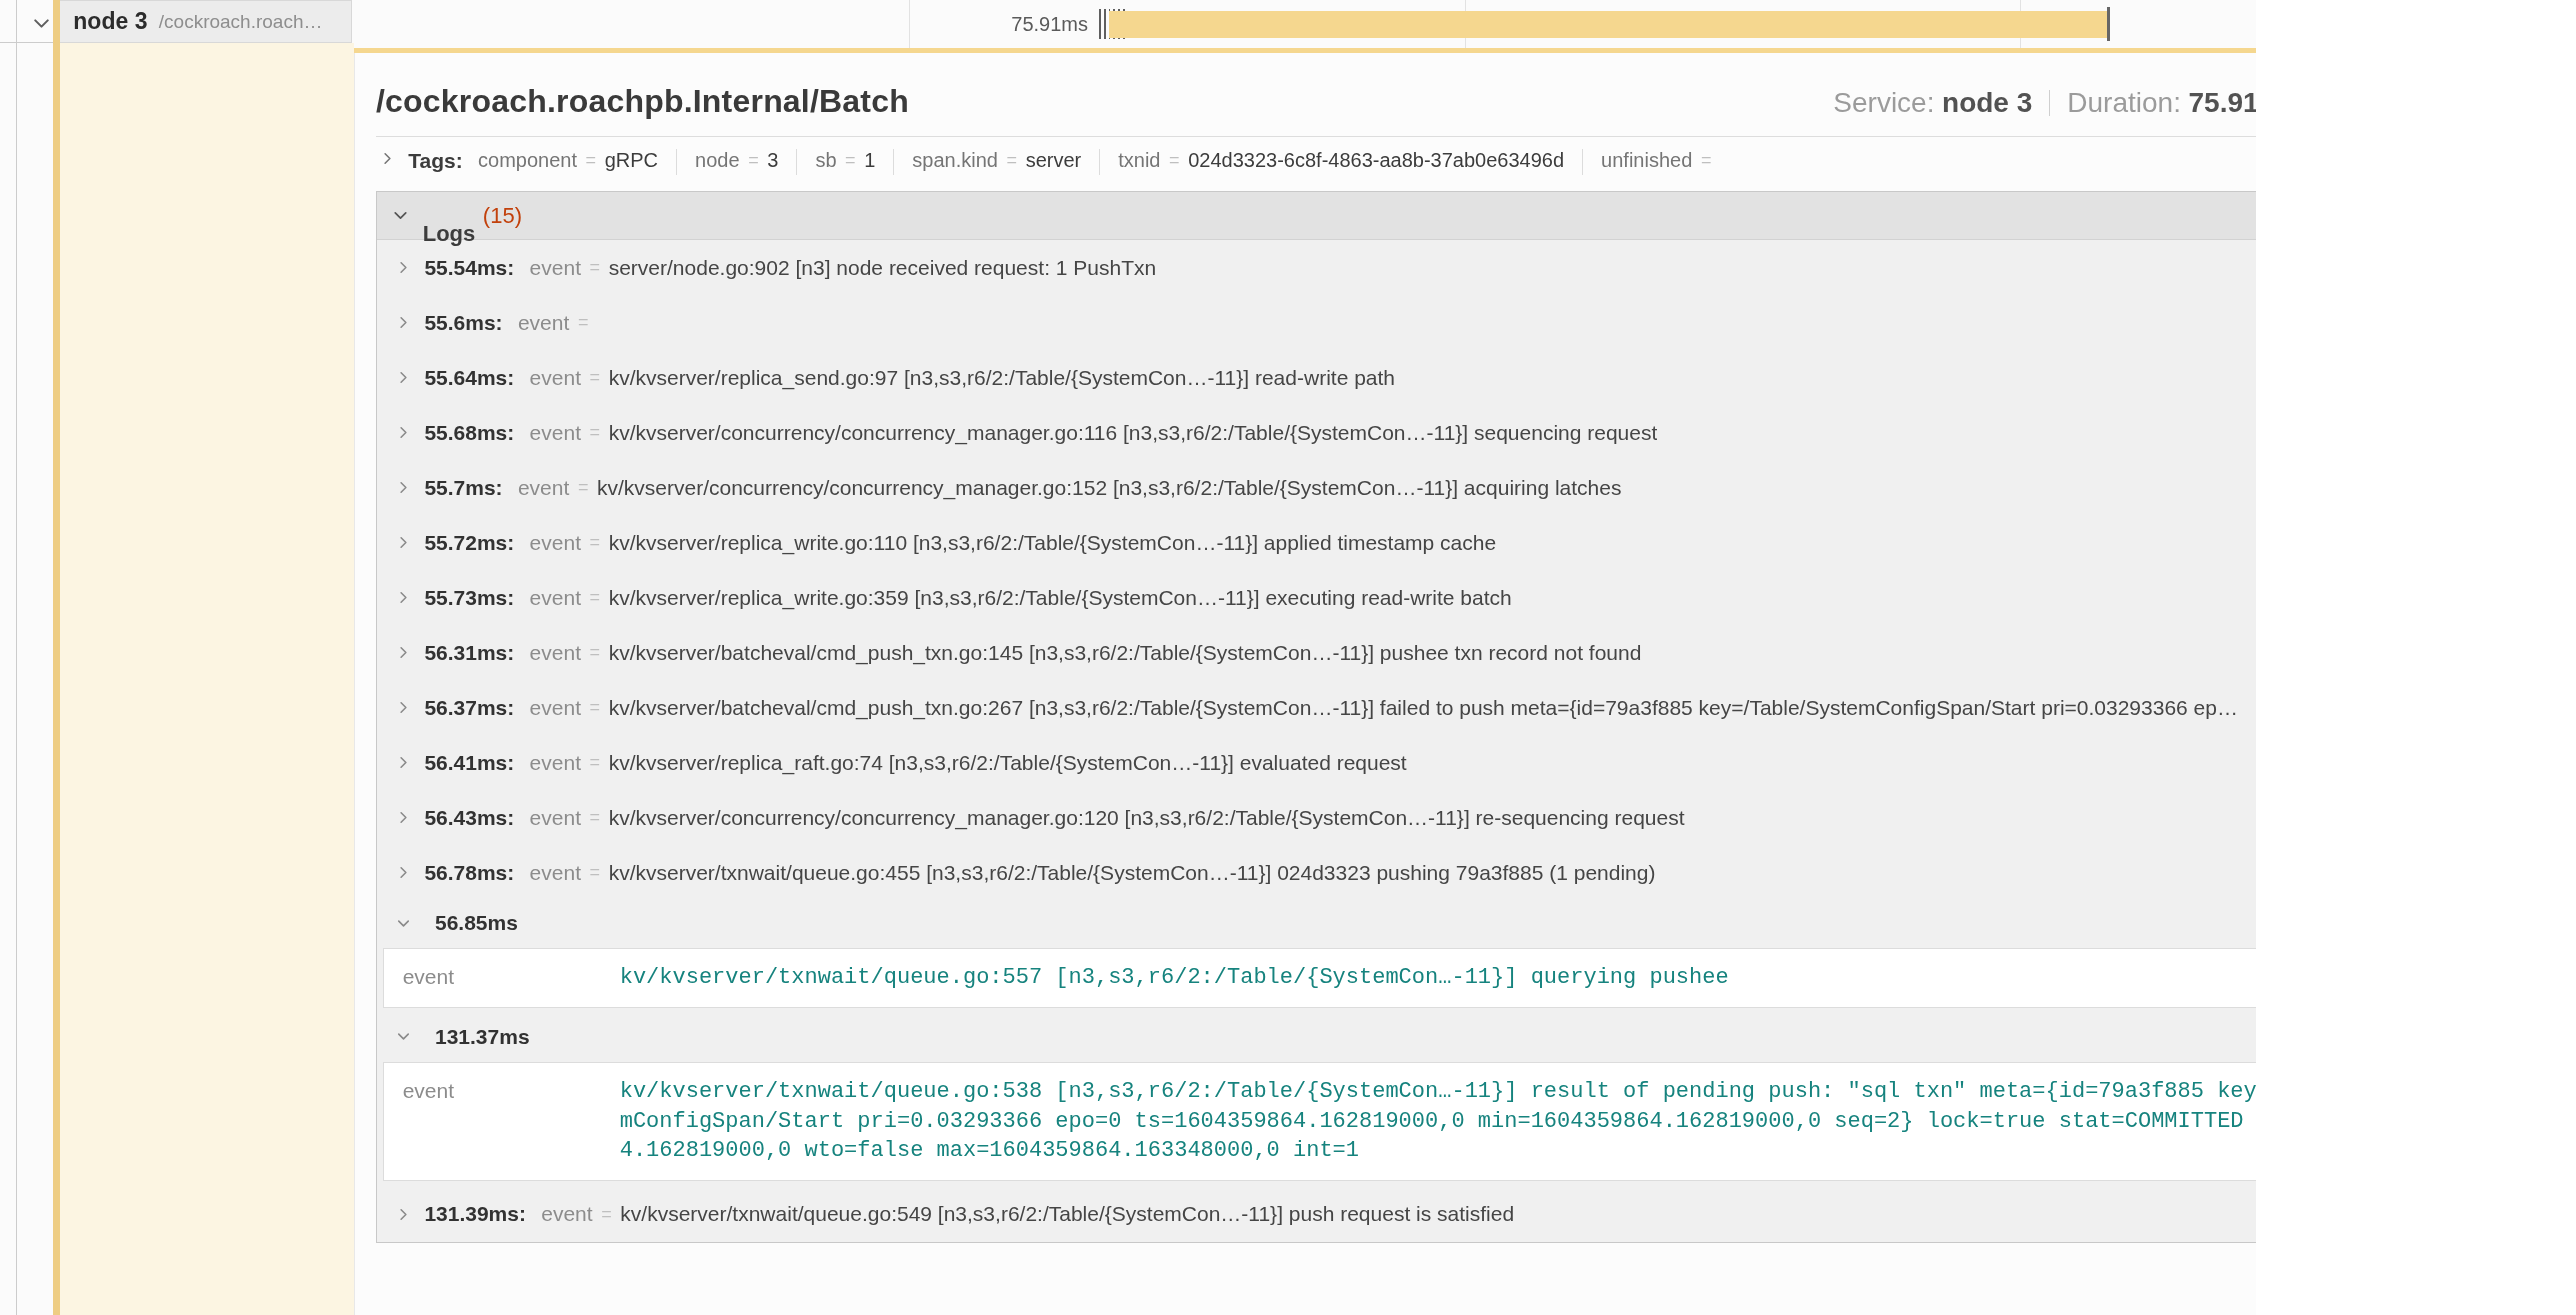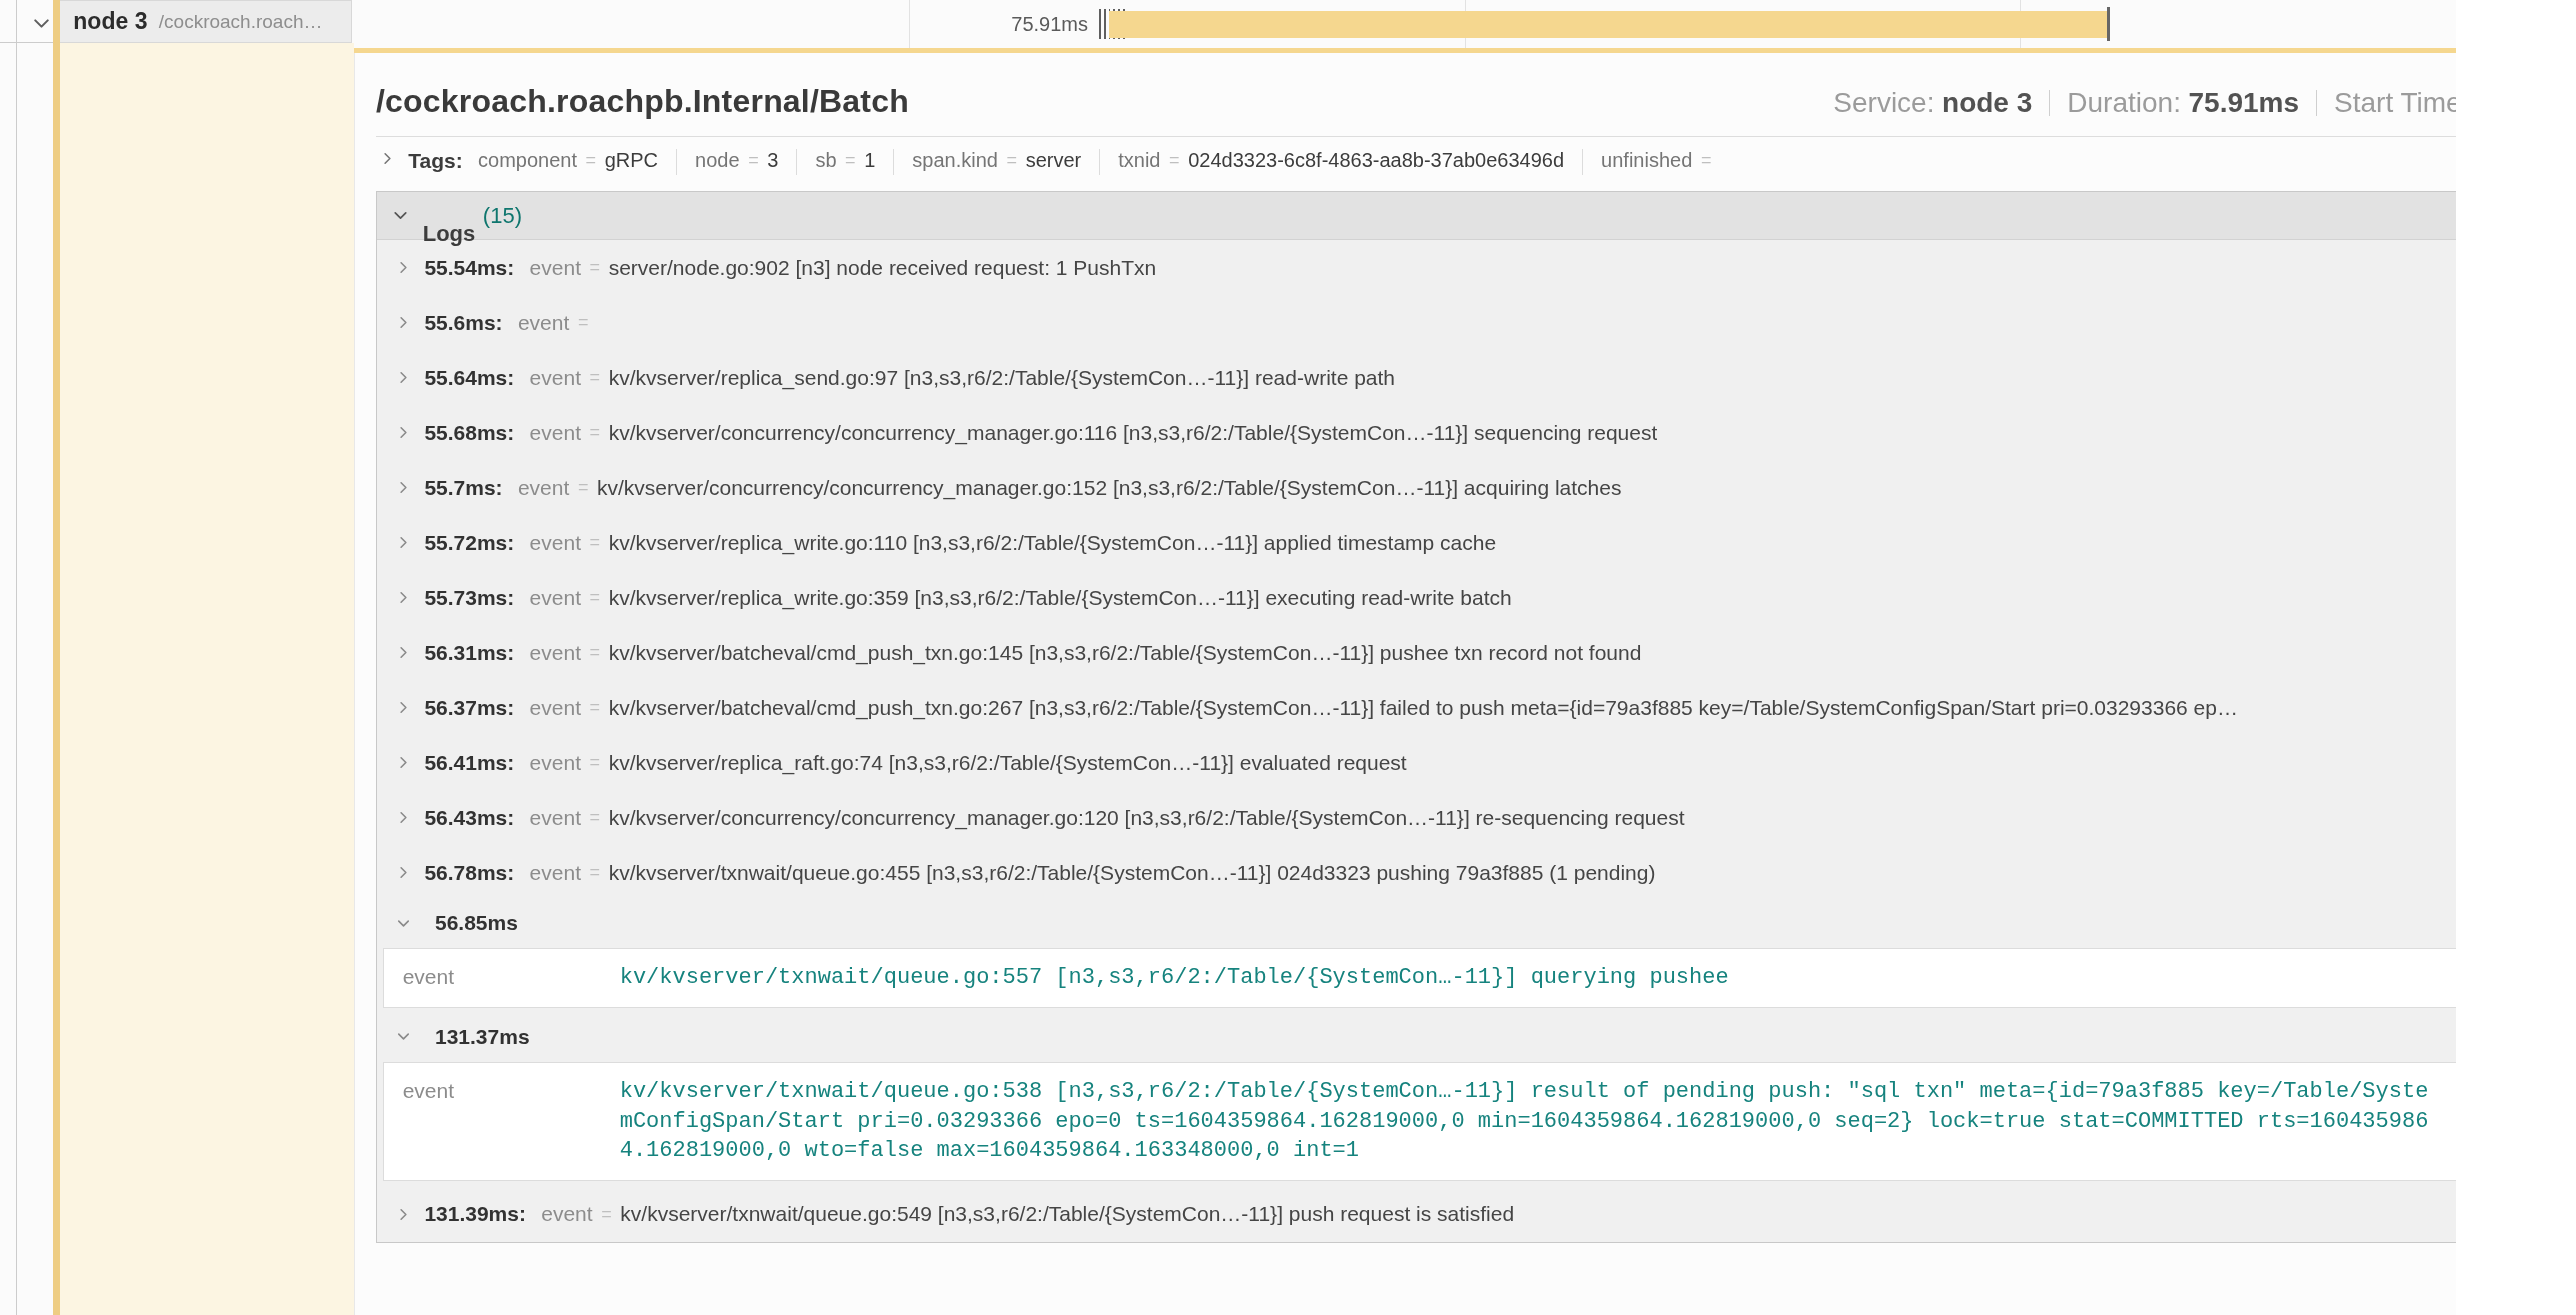--- a/index.html
+++ b/index.html
@@ -1,17 +1,17 @@
 <!DOCTYPE html>
 <html><head>
 <meta charset="utf-8">
 <style>
   * { box-sizing: border-box; }
   body { margin: 0; background: #ffffff; font-family: "Liberation Sans", sans-serif; }
-  .screen { position: relative; width: 2456px; height: 1316px; overflow: hidden; background: #fbfbfb; }
+  .screen { position: relative; width: 2256px; height: 1316px; overflow: hidden; background: #fbfbfb; }
 
   
   .gutter-line { position: absolute; left: 16px; top: 0; bottom: 0; width: 1px; background: #cccccc; }
   .root-chevron { position: absolute; left: 29px; top: 10.5px; }
   .left-underline { position: absolute; left: 0; top: 42px; width: 60px; height: 1px; background: #cccccc; }
   .indent-stripe { position: absolute; left: 53px; top: 0; width: 6.7px; height: 1316px; background: #eecd83; z-index: 3; }
   .cream { position: absolute; left: 60px; top: 43px; width: 294px; bottom: 0; background: #fcf5e2; }
 
   
   .tab { position: absolute; left: 60px; top: 0; width: 292px; height: 43px; background: #ececec;
@@ -47,21 +47,21 @@
   .tags-label { font-weight: bold; color: #3c3c3c; font-size: 21px; margin: 0 15.3px 0 11.4px; }
   .tag { display: flex; align-items: center; }
   .tag .val { color: #3c3c3c; }
   .tag-sep { width: 1px; height: 26px; background: #dcdcdc; margin: 0 18px; }
   .eq { color: #bfbfbf; margin: 0 8.6px; font-size: 18px; }
 
   .logs-box { border: 1px solid #c8c8c8; background: #f0f0f0; margin-top: 5.7px; }
   .logs-header { height: 48px; background: #e2e2e2; border-bottom: 1px solid #d2d2d2; display: flex;
                  align-items: center; gap: 11.4px; padding: 0 13.3px; font-size: 22px; color: #3c3c3c; }
   .logs-header .hdr-bold { font-weight: bold; margin-top: 37px; }
-  .logs-header .hdr-count { color: #0f766e; margin-left: -3.8px; }
+  .logs-header .hdr-count { color: #c2410c; margin-left: -3.8px; }
 
   .log-row { height: 55px; display: flex; align-items: center; padding: 0 11.4px 0 17px; font-size: 21px;
              color: #454545; white-space: nowrap; overflow: hidden; }
   .log-row .ts { font-weight: bold; color: #323232; margin: 0 15.3px 0 11.4px; flex: none; }
   .key { color: #8c8c8c; flex: none; }
   .msg { overflow: hidden; text-overflow: ellipsis; }
 
   .exp-header { height: 46px; display: flex; align-items: center; padding: 0 11.4px 0 17px; }
   .exp-header .ts { font-weight: bold; font-size: 21px; color: #323232; margin-left: 22px; }
 

